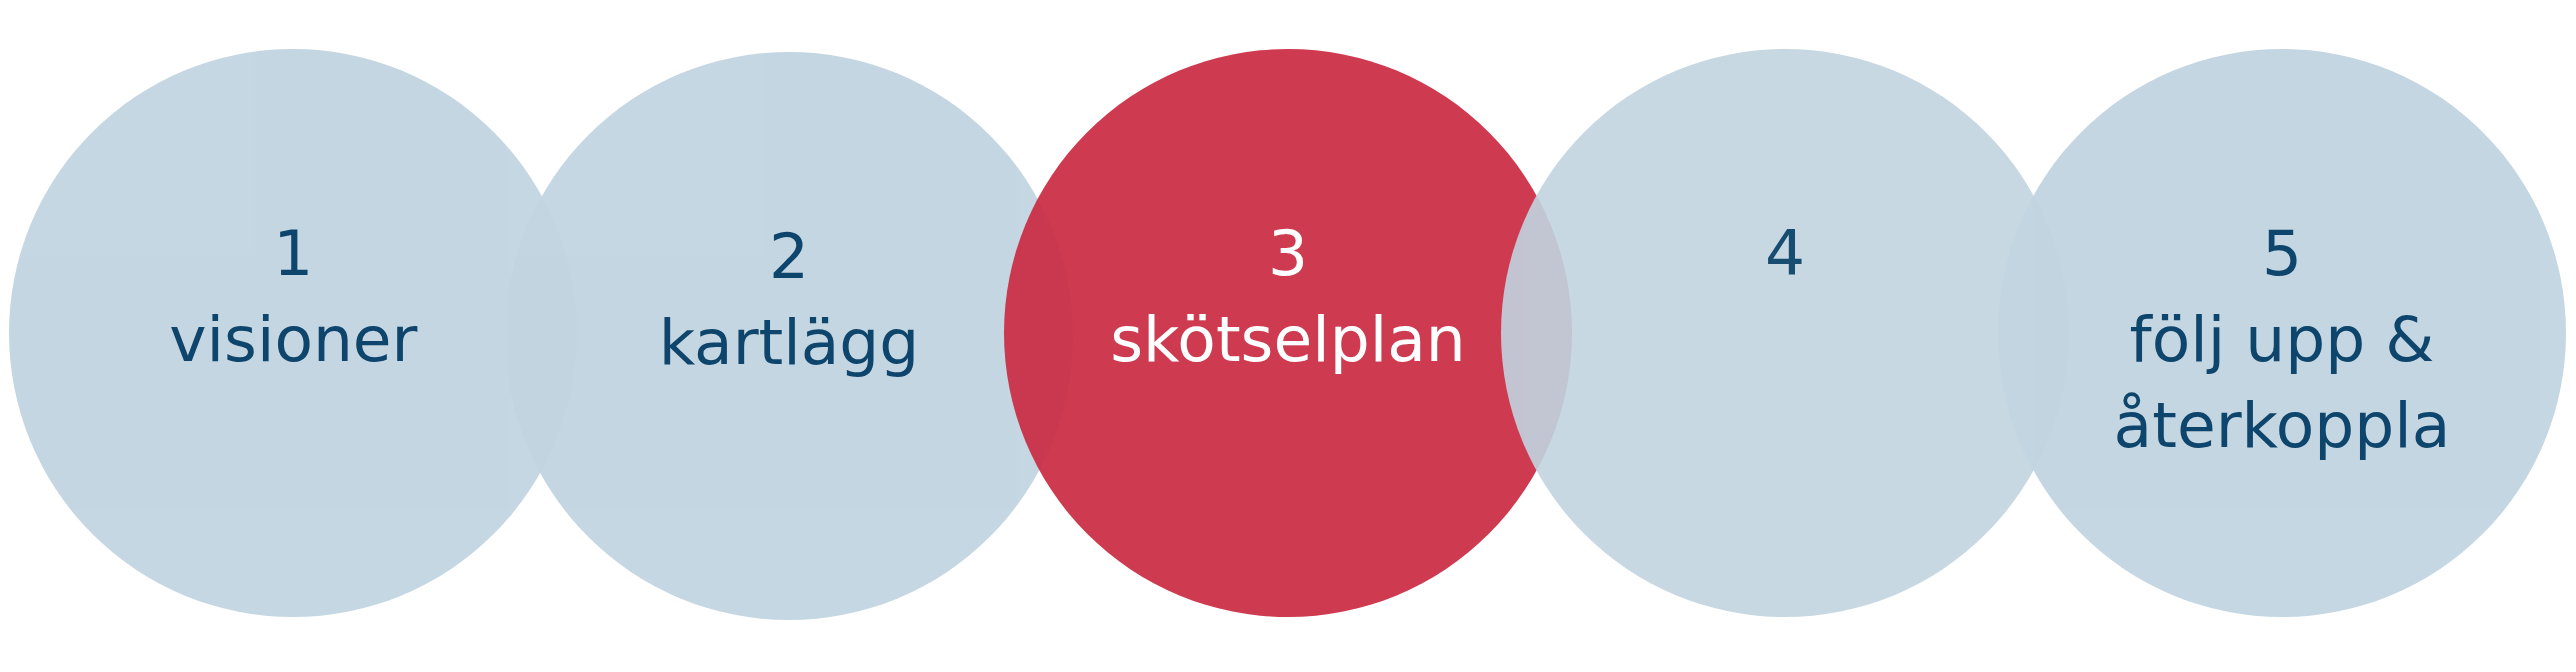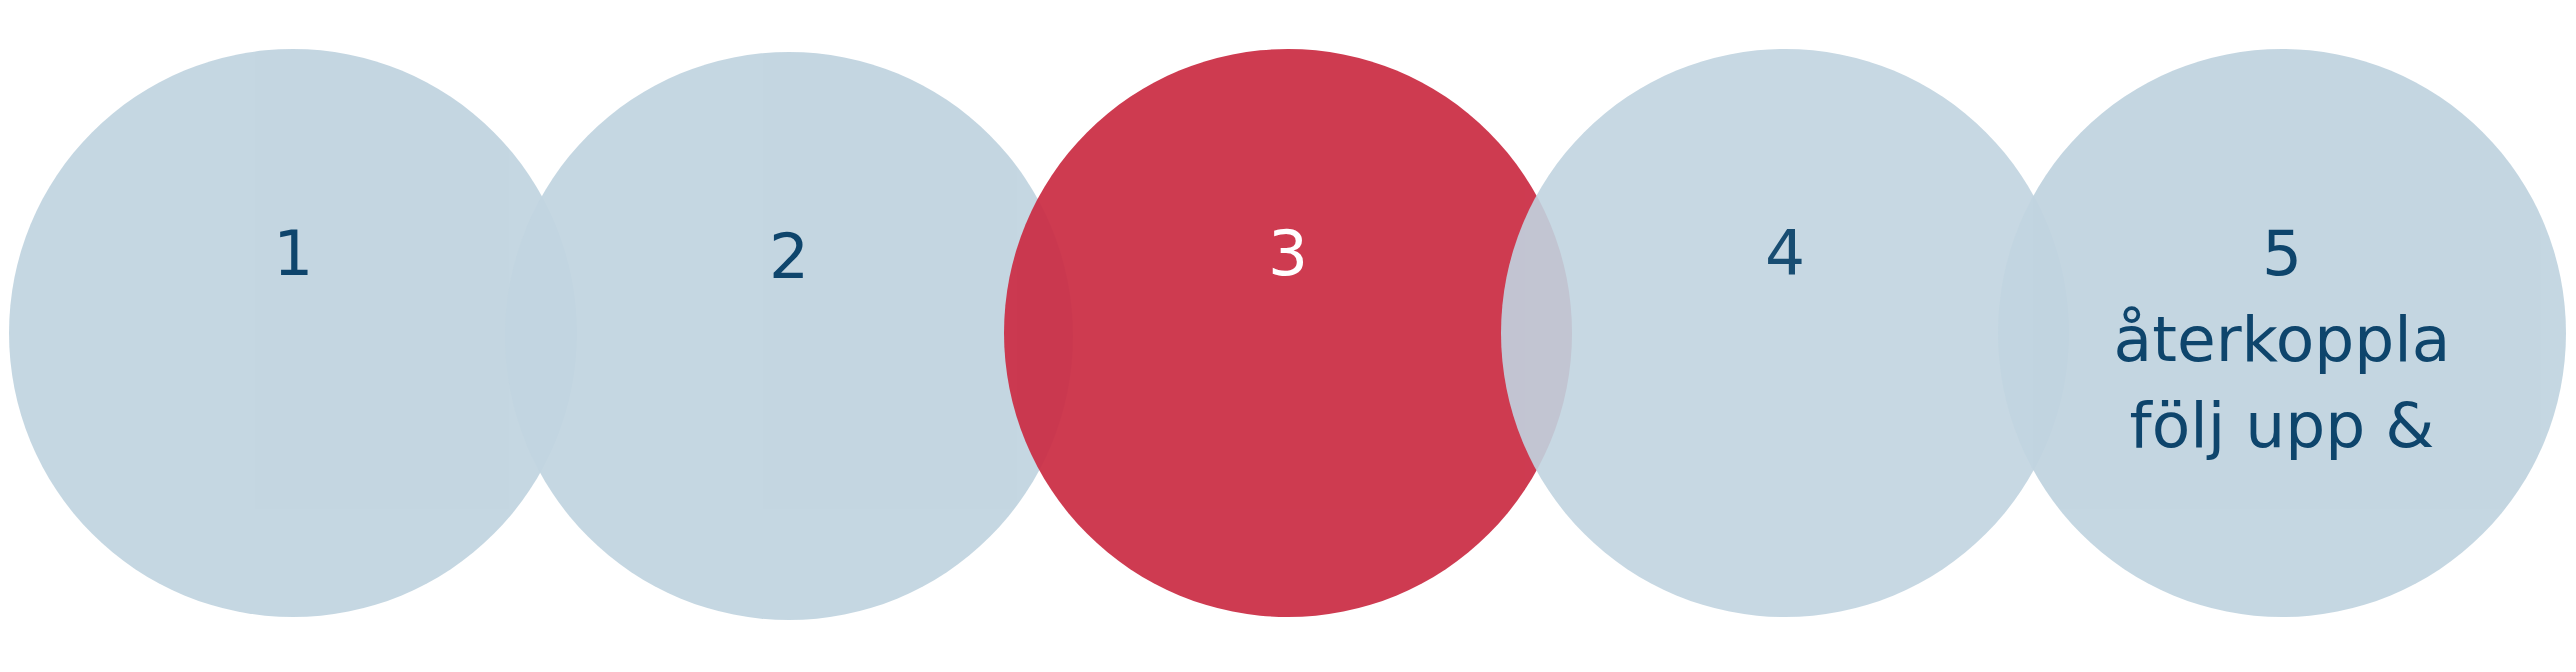--- a/index.html
+++ b/index.html
@@ -44,46 +44,49 @@
   .step-text span { display: block; white-space: nowrap; }
 </style>
 </head>
 <body>
 
 <div class="diagram">
 
   <div class="step inactive" style="left:9.4px; top:49px; z-index:1;">
     <div class="step-text">
       <span>1</span>
+      <span>visioner</span>
     </div>
   </div>
 
   <div class="step inactive" style="left:505px; top:52px; z-index:2;">
     <div class="step-text">
       <span>2</span>
+      <span>kartlägg</span>
       <span></span>
     </div>
   </div>
 
   <div class="step active" style="left:1004px; top:49px; z-index:3;">
     <div class="step-text">
       <span>3</span>
+      <span>skötselplan</span>
       <span></span>
     </div>
   </div>
 
   <div class="step inactive" style="left:1501px; top:49px; z-index:4; opacity:0.9;">
     <div class="step-text">
       <span>4</span>
       <span></span>
     </div>
   </div>
 
   <div class="step inactive" style="left:1998px; top:49px; z-index:5;">
     <div class="step-text">
       <span>5</span>
+      <span>följ upp &amp;</span>
       <span>återkoppla</span>
-      <span>följ upp &amp;</span>
     </div>
   </div>
 
 </div>
 
 
 </body></html>

